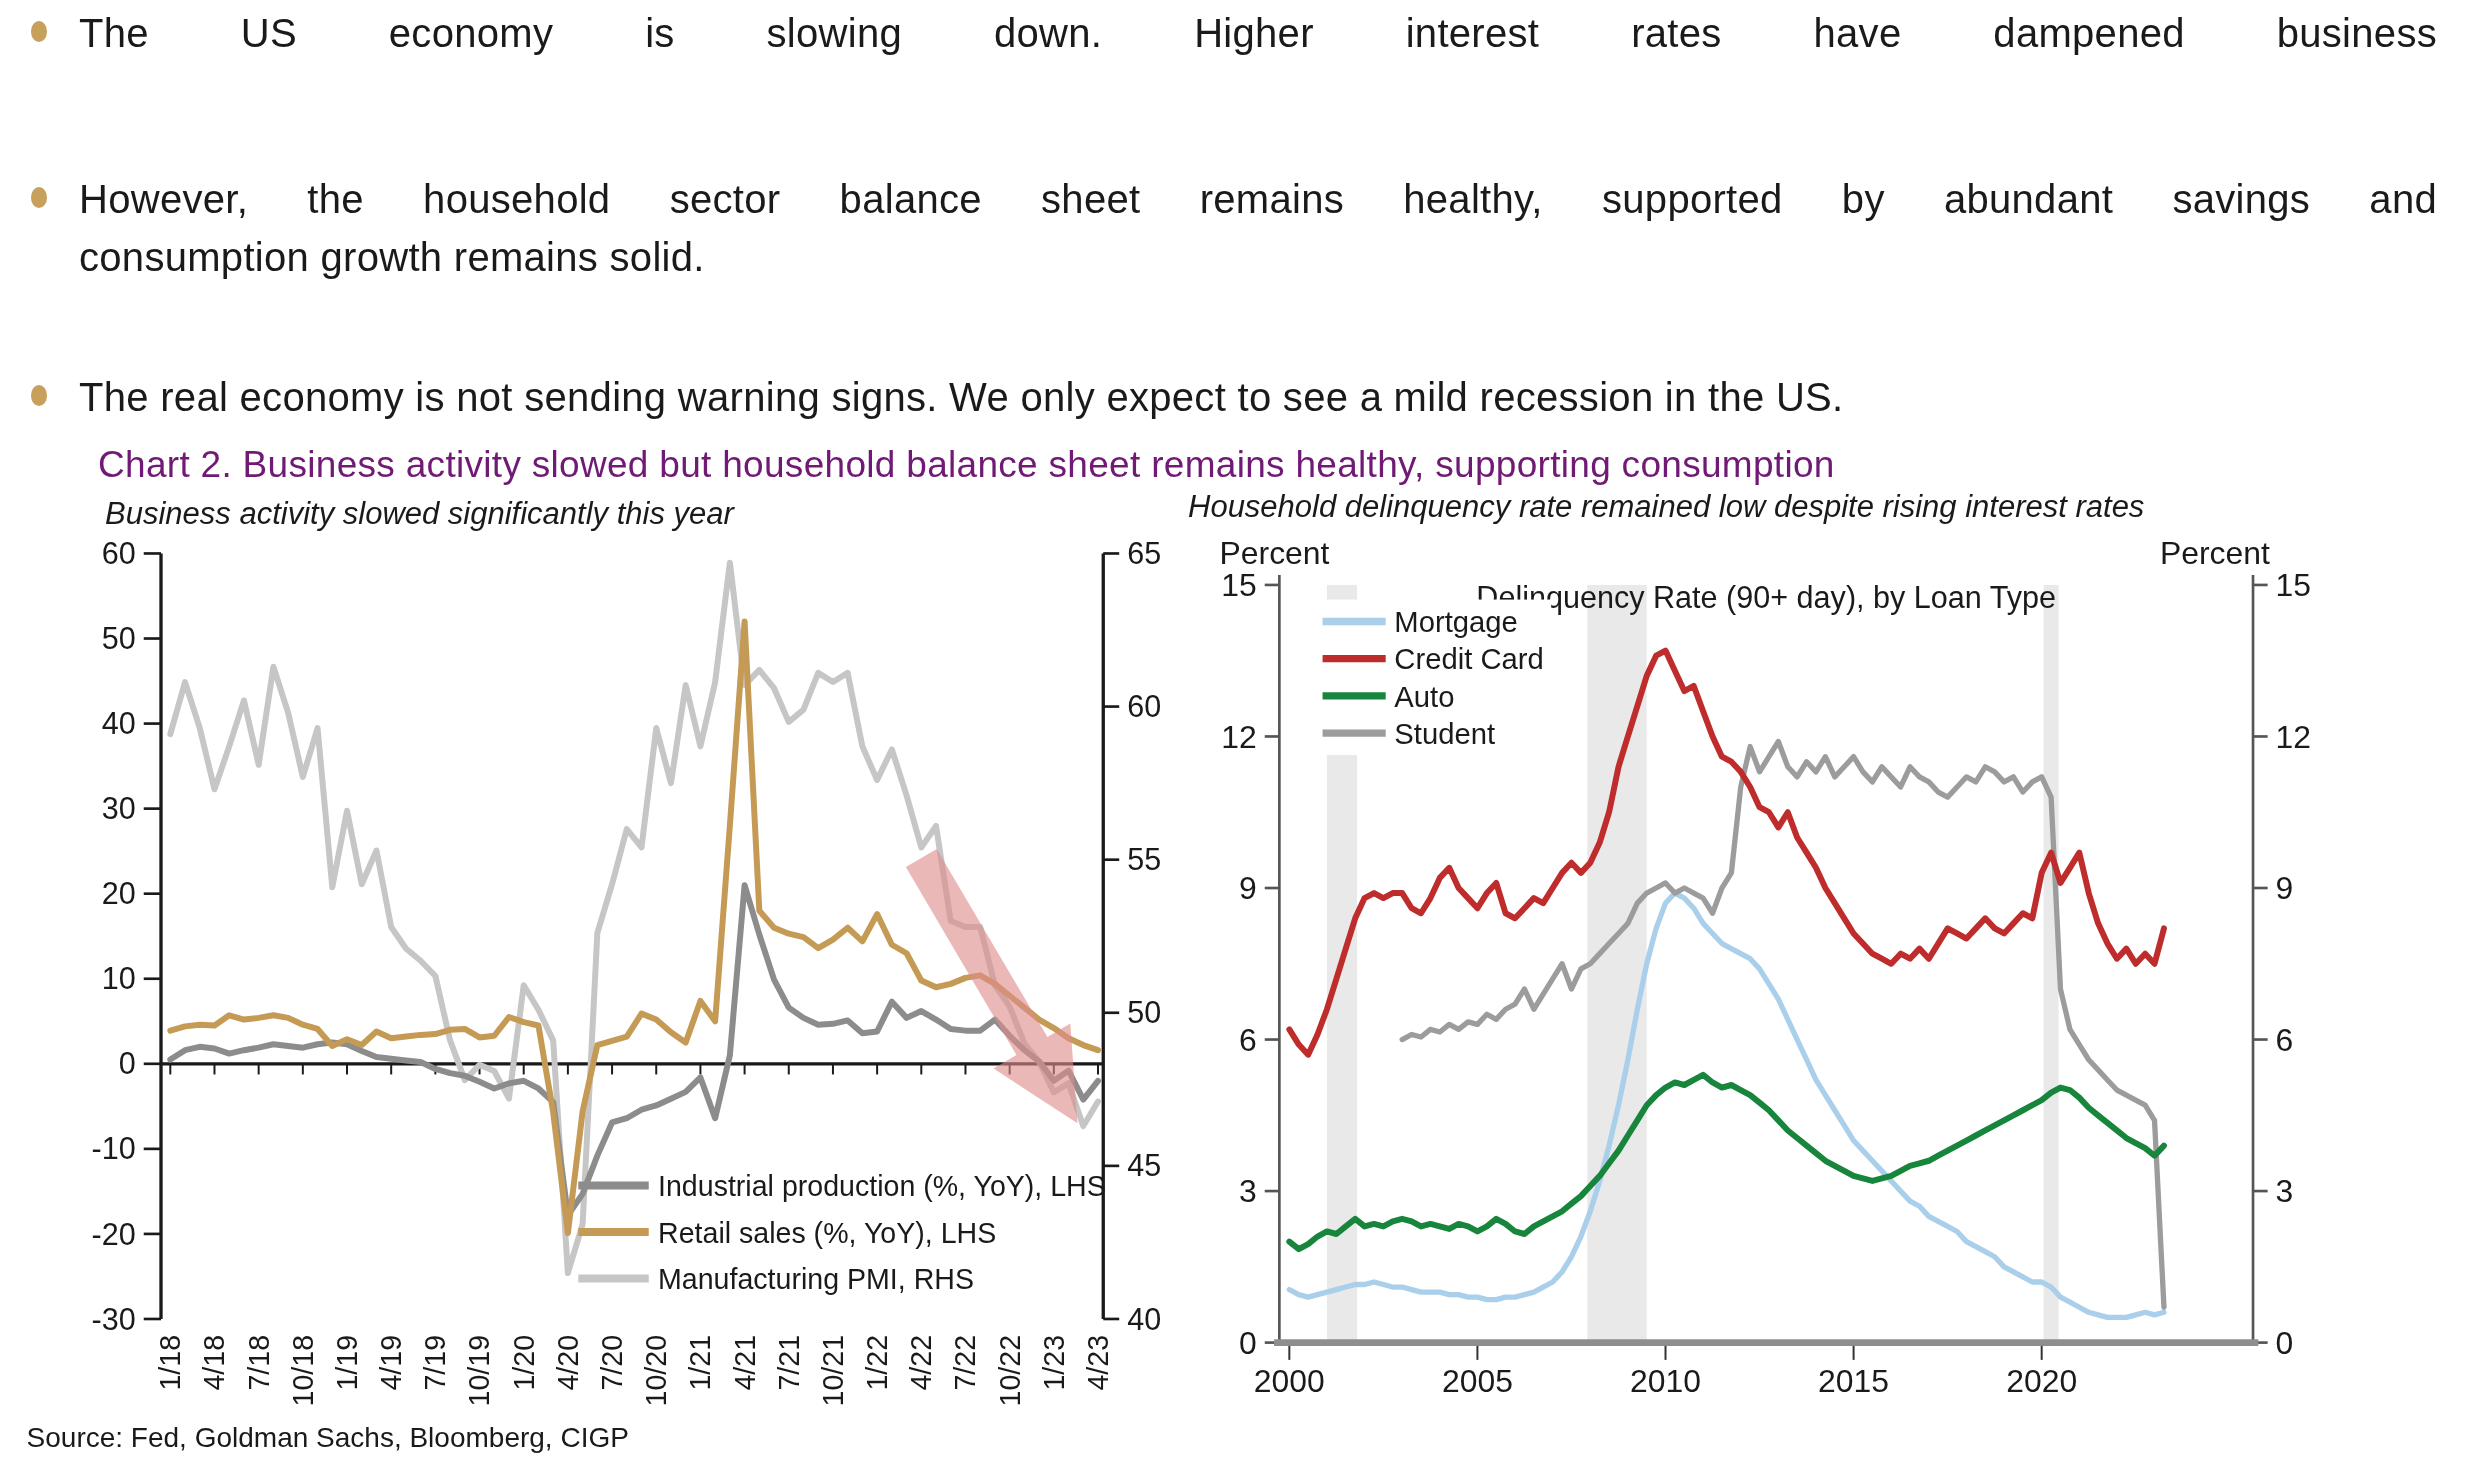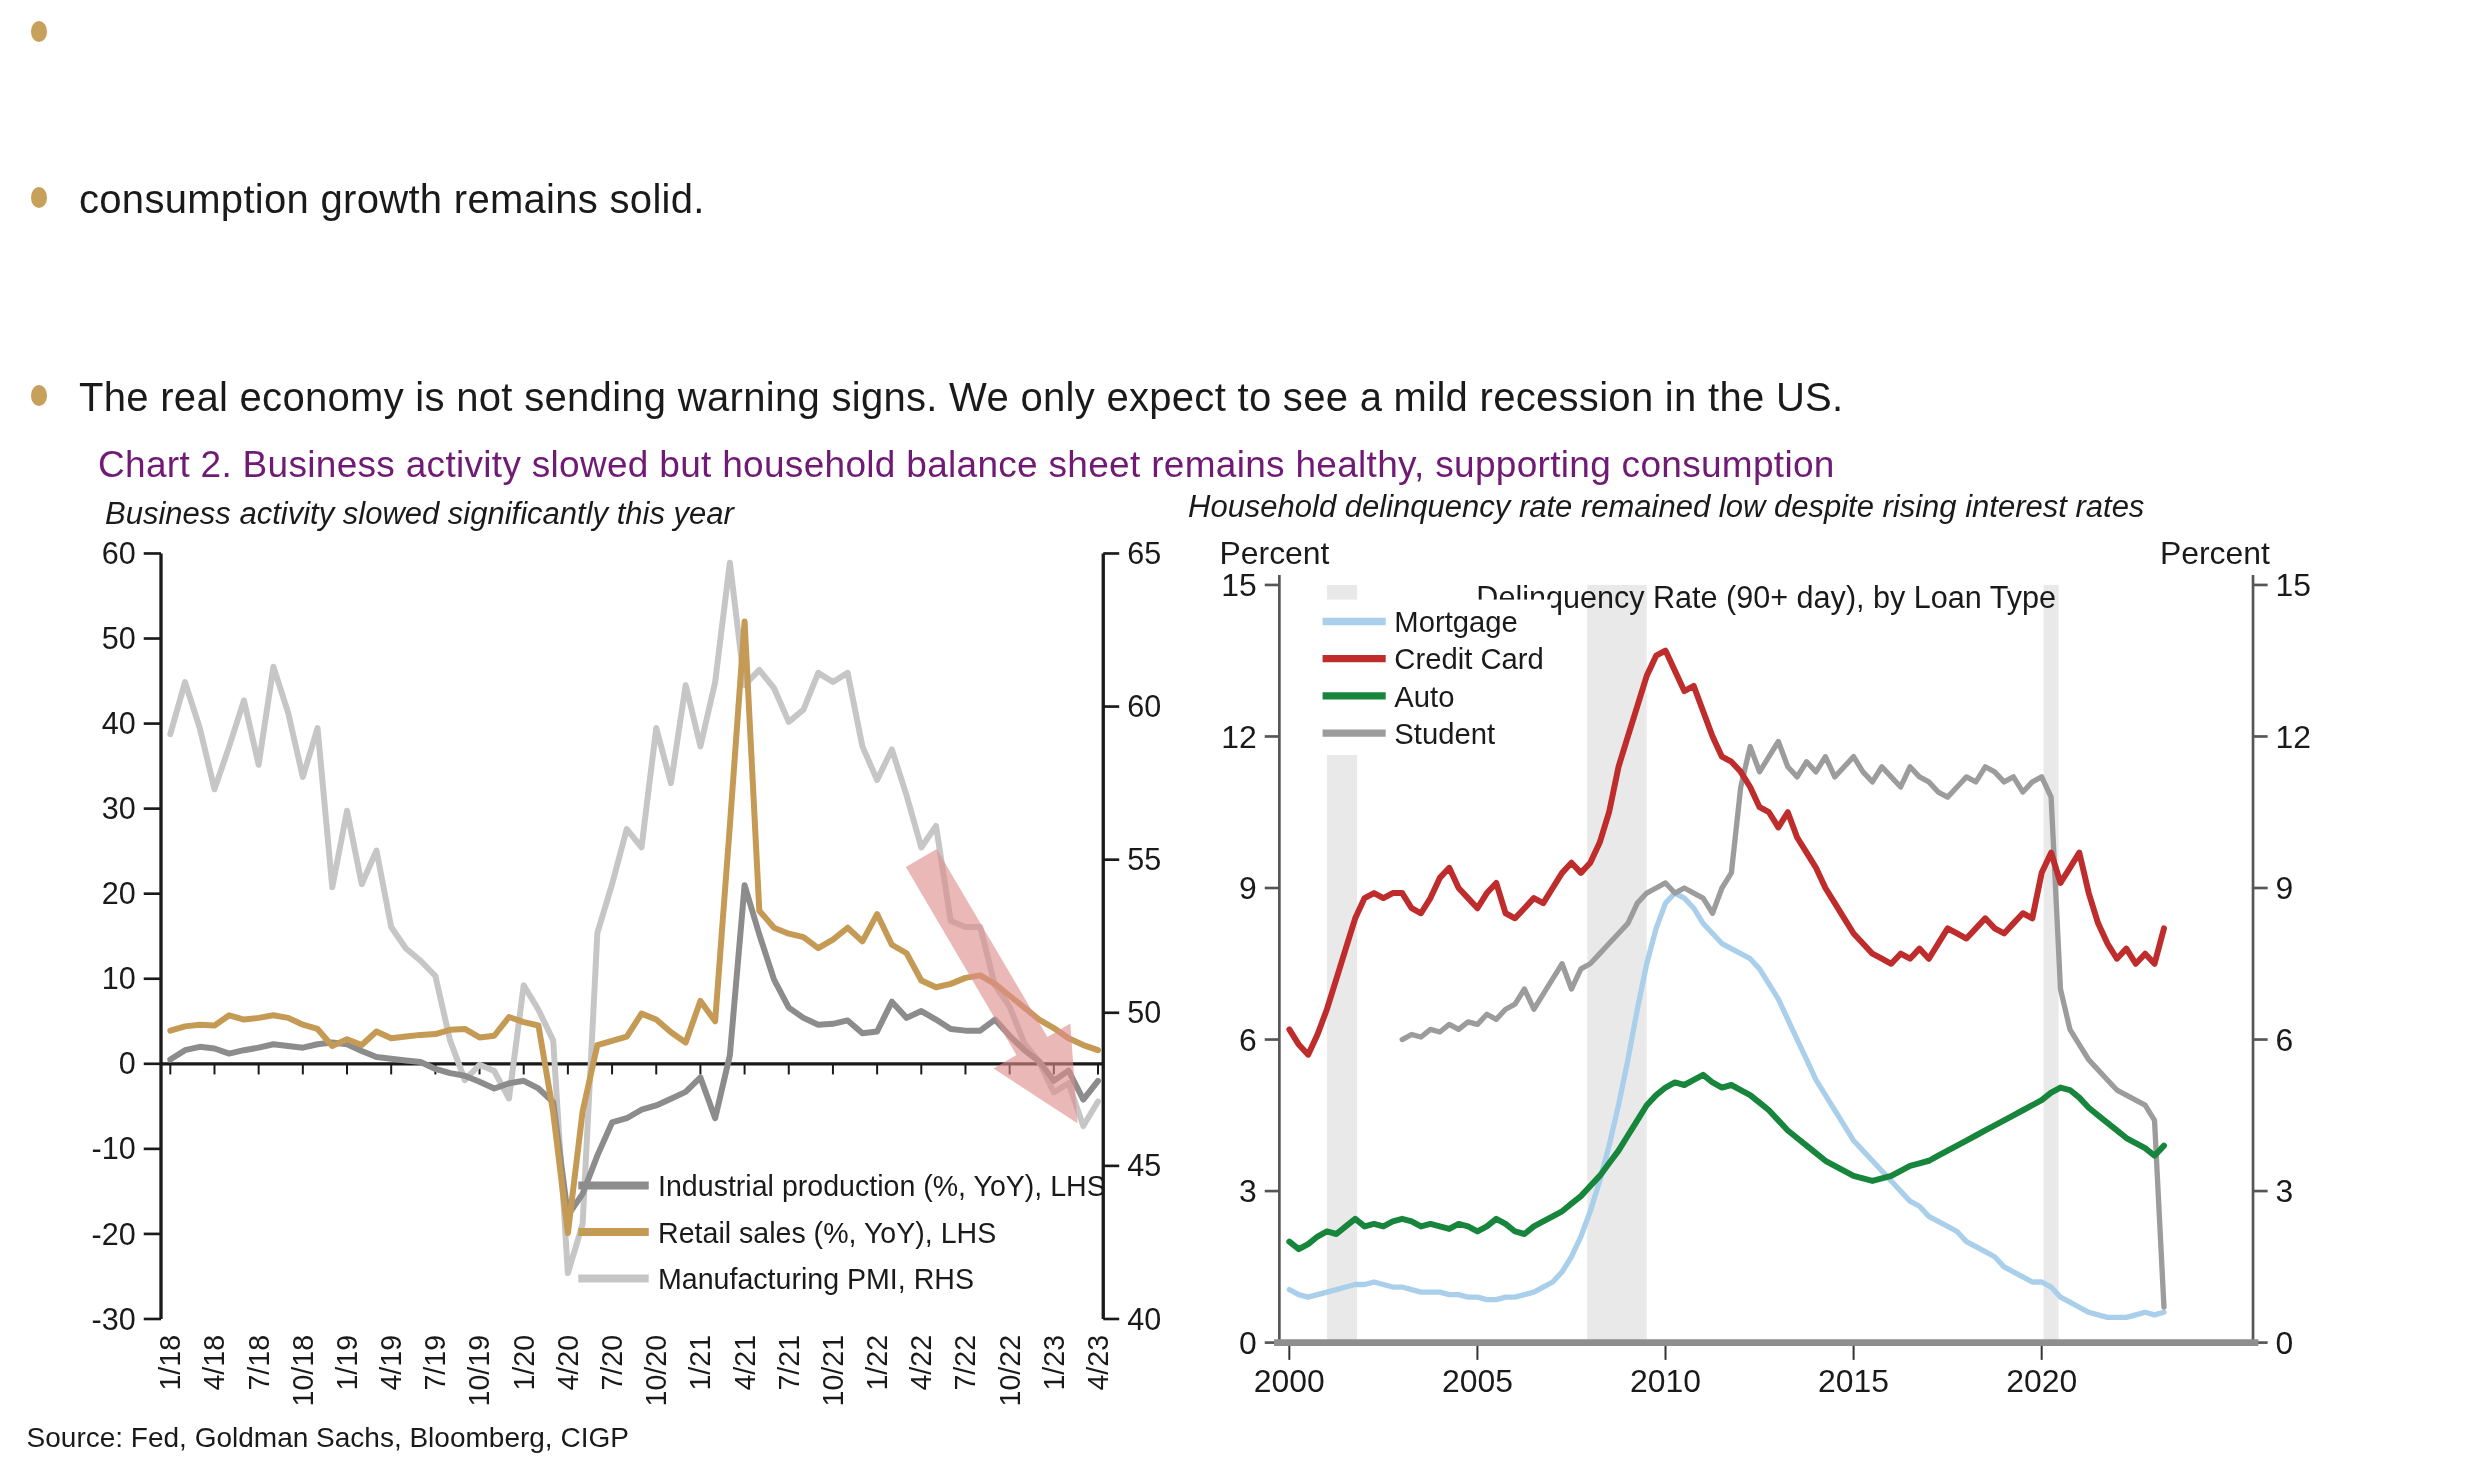--- a/index.html
+++ b/index.html
@@ -20,25 +20,27 @@
   svg{position:absolute;}
   svg text{font-family:"Liberation Sans", sans-serif;fill:#1a1a1a;}
 </style>
 </head>
 <body>
 
 <div>
   <div class="bullet" style="top:4px">
     <span class="bullet-marker" style="background: rgb(199, 160, 91);"></span>
     <div class="bullet-text">
+        <div class="jline">The US economy is slowing down. Higher interest rates have dampened business</div>
       </div>
   </div>
   <div class="bullet" style="top:170px">
     <span class="bullet-marker" style="background: rgb(199, 160, 91);"></span>
     <div class="bullet-text">
+        <div class="jline">However, the household sector balance sheet remains healthy, supported by abundant savings and</div>
         <div class="jline no-j">consumption growth remains solid.</div>
       </div>
   </div>
   <div class="bullet" style="top:368px">
     <span class="bullet-marker" style="background: rgb(199, 160, 91);"></span>
     <div class="bullet-text">
         <div class="jline no-j">The real economy is not sending warning signs. We only expect to see a mild recession in the US.</div>
       </div>
   </div>
 </div>

